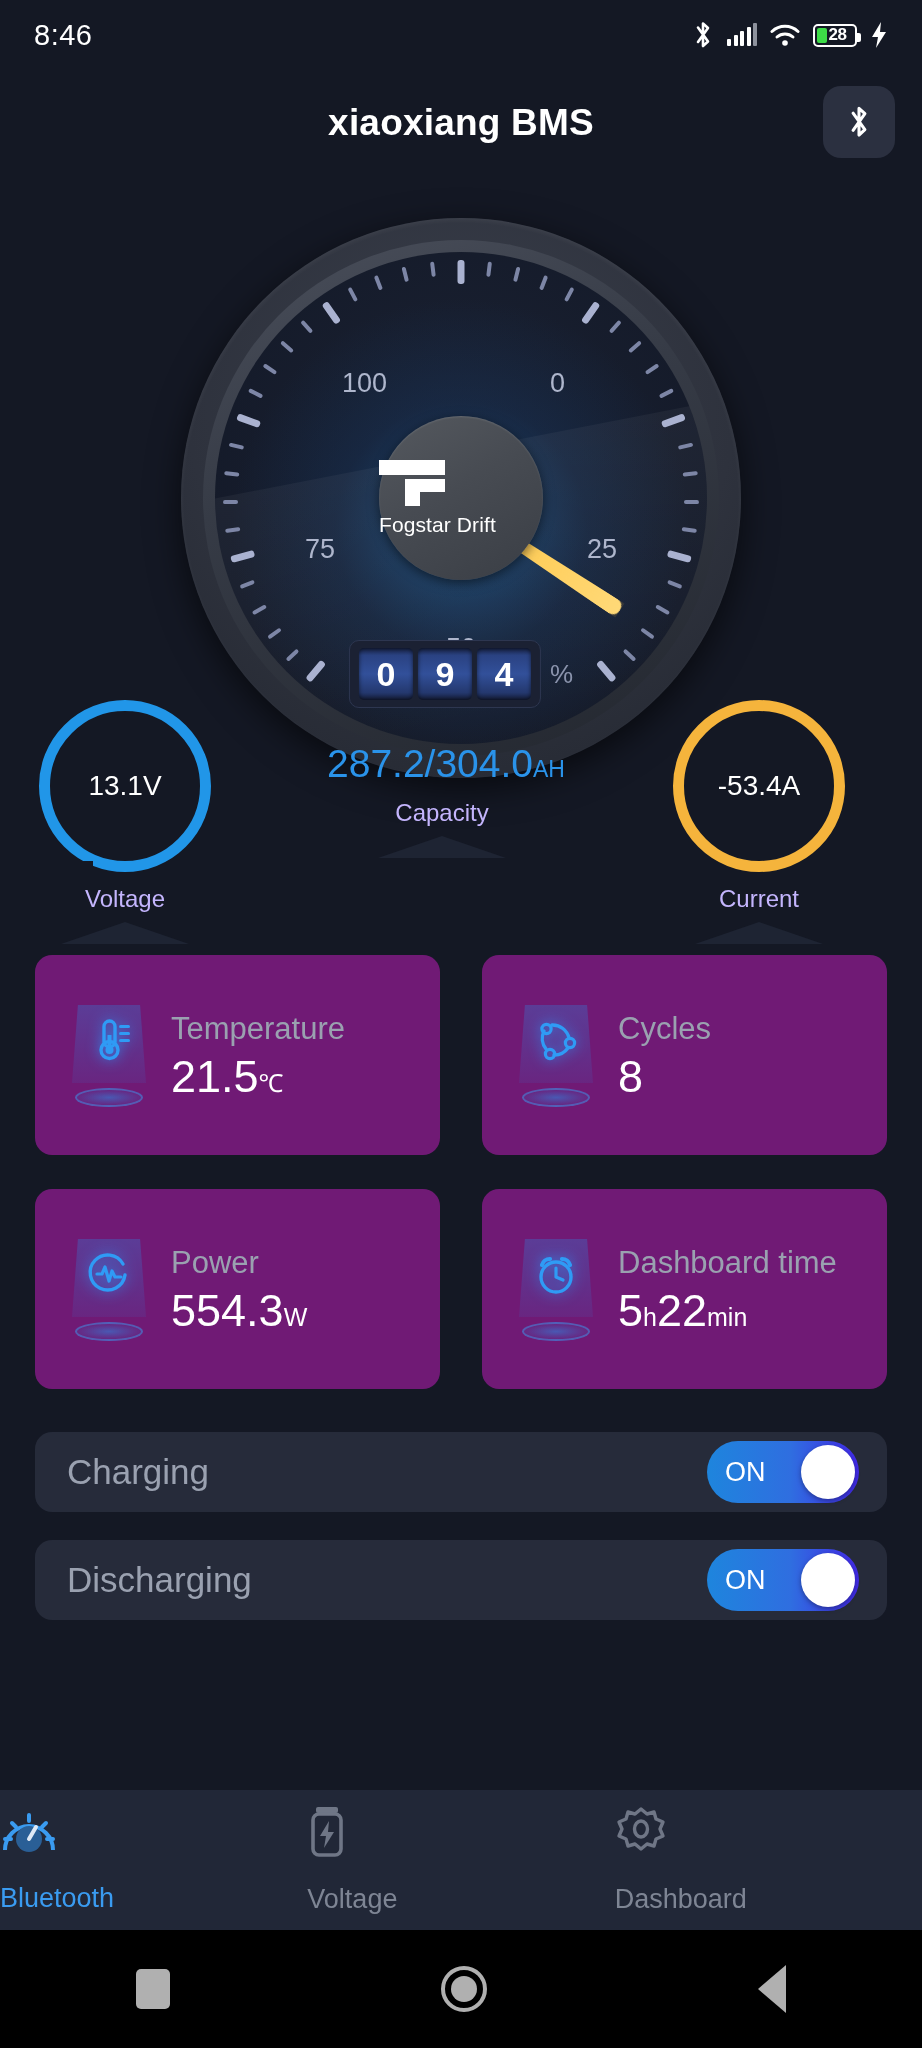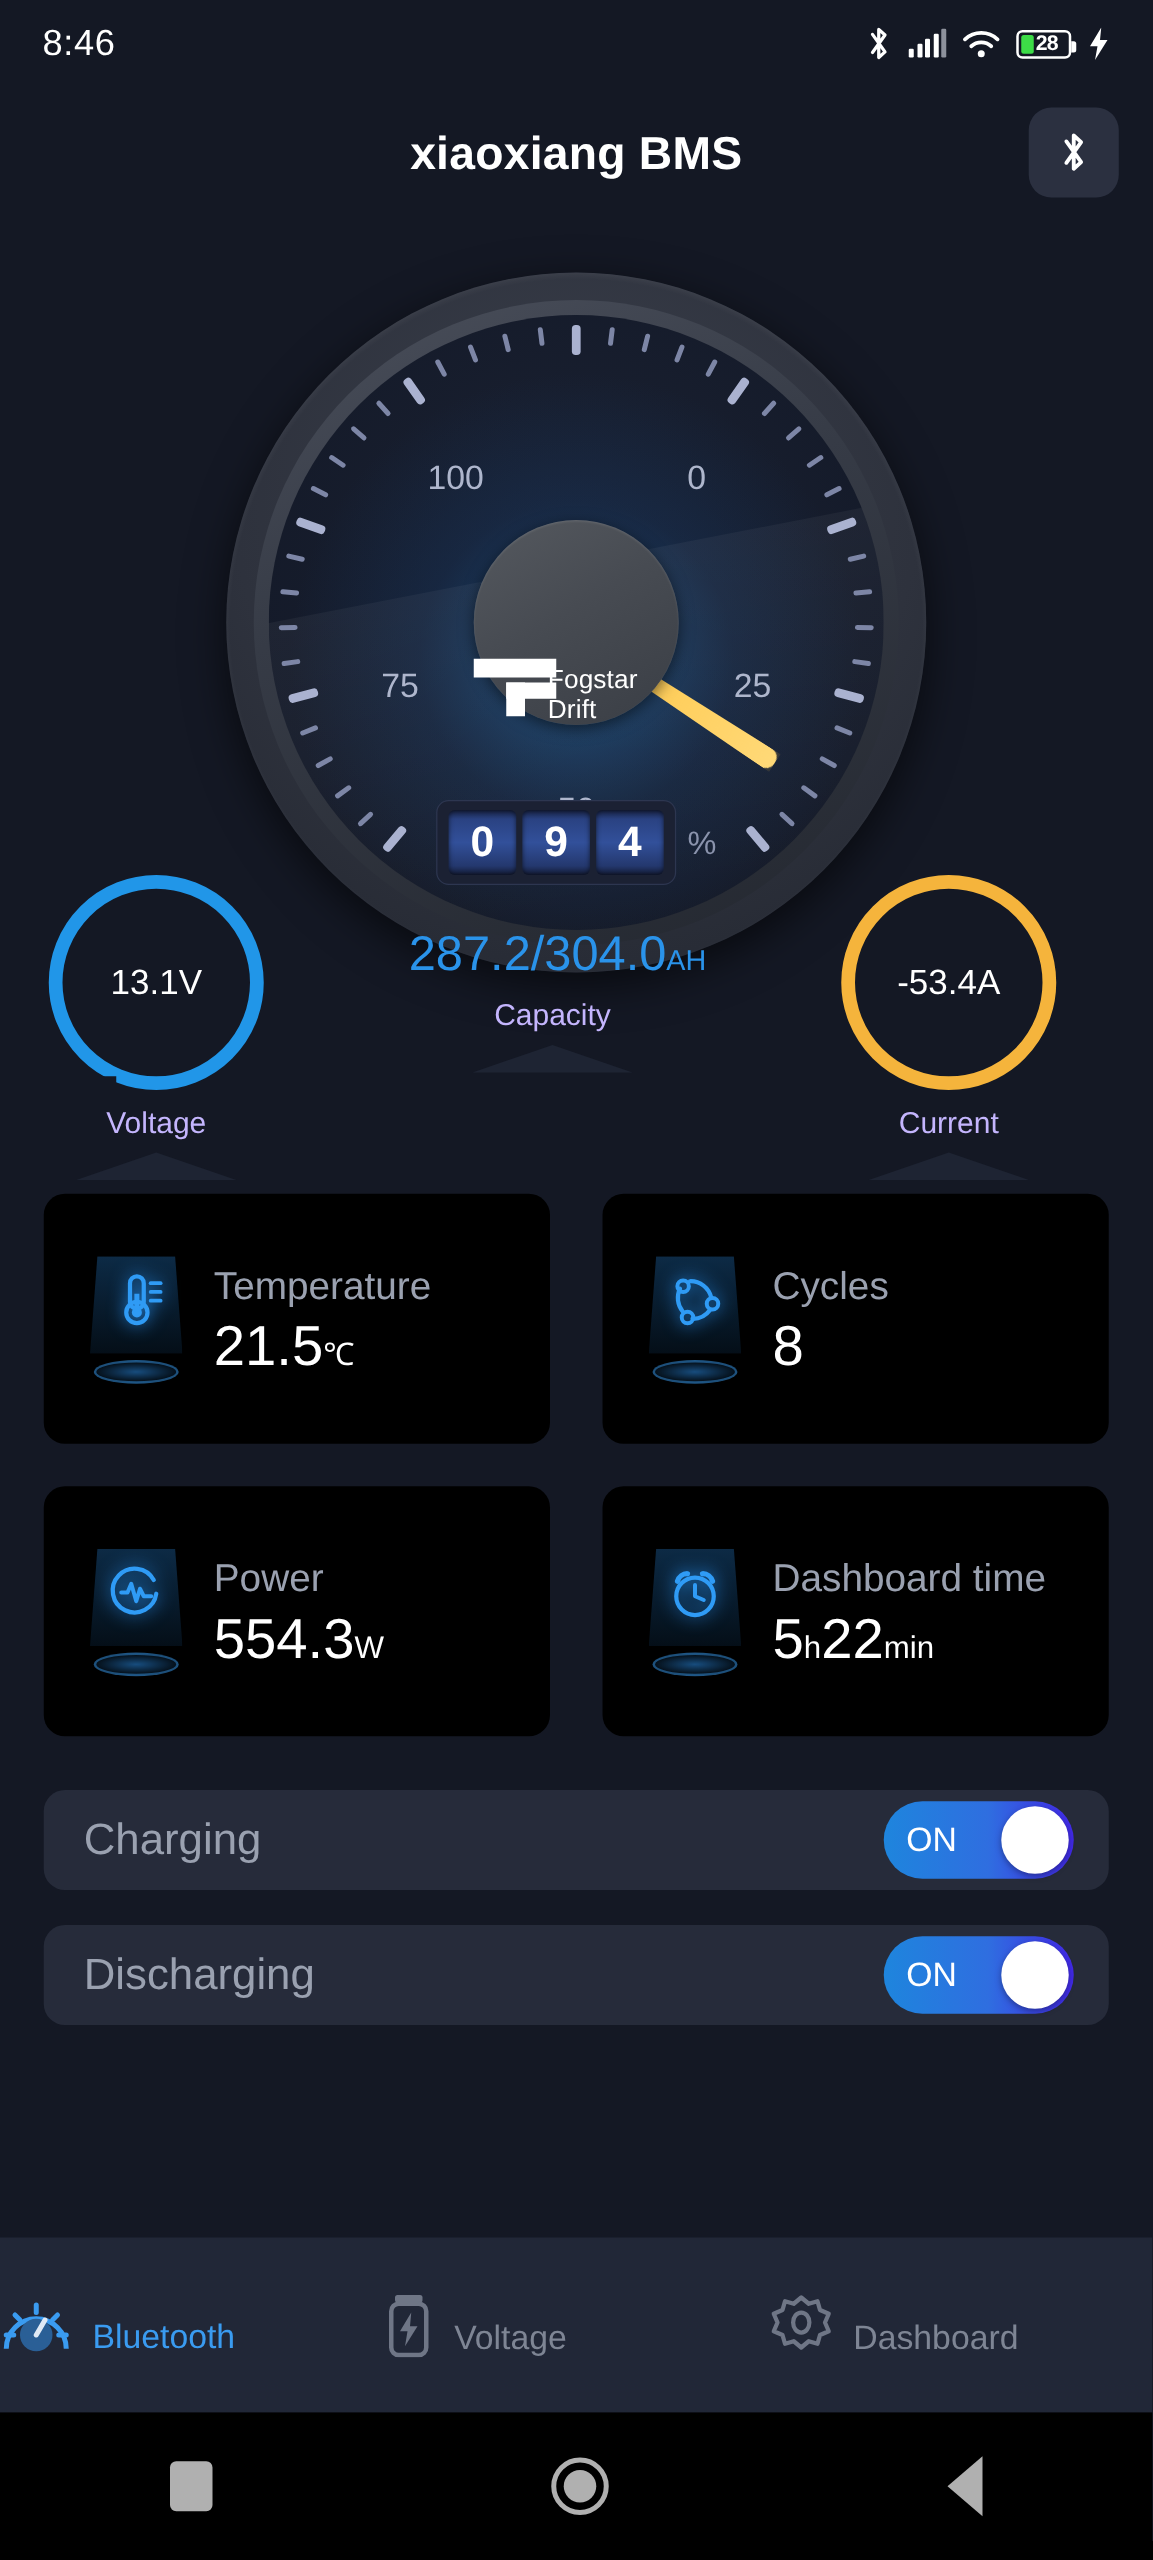--- a/index.html
+++ b/index.html
@@ -93,21 +93,21 @@
   .tick.minor { width:4px; height:15px; background:#7d86a6; }
   .gnum {
     position:absolute; color:#aeb6cc; font-size:27px; font-weight:400;
     transform:translate(-50%,-50%);
   }
   .hub {
     position:absolute; left:50%; top:50%; transform:translate(-50%,-50%);
     width:164px; height:164px; border-radius:50%;
     background:linear-gradient(150deg, #55595f 0%, #474b52 45%, #3a3e45 100%);
     box-shadow:0 3px 12px rgba(0,0,0,.55), inset 0 1px 2px rgba(255,255,255,.12);
-    display:flex; flex-direction:row; align-items:flex-end; justify-content:center;
+    display:flex; flex-direction:column; align-items:flex-start; justify-content:center;
     z-index:6;
   }
   .hub-logo { width:66px; height:46px; position:relative; margin-bottom:7px; }
   .hub-logo .bar1 { position:absolute; left:0; top:0; width:66px; height:15px; background:#fff; }
   .hub-logo .bar2 { position:absolute; left:26px; top:19px; width:40px; height:13px; background:#fff; }
   .hub-logo .bar3 { position:absolute; left:26px; top:19px; width:15px; height:27px; background:#fff; }
   .hub-label { color:#fff; font-size:21px; letter-spacing:.1px; }
   .needle {
     position:absolute; left:50%; top:50%;
     width:190px; height:17px; z-index:5;
@@ -165,21 +165,21 @@
   .m-tri {
     width:0; height:0; margin:9px auto 0;
     border-left:64px solid transparent; border-right:64px solid transparent;
     border-bottom:22px solid #1e2433;
   }
 
   
   .cards { position:absolute; left:35px; top:955px; width:852px; }
   .card-row { display:flex; gap:42px; margin-bottom:34px; }
   .card {
-    flex:1; height:200px; border-radius:17px; background:#000000;
+    flex:1; height:200px; border-radius:17px; background:#701a75;
     display:flex; align-items:center; padding:0 0 0 28px;
   }
   .holo { width:92px; height:104px; position:relative; flex:0 0 92px; margin-right:16px; }
   .holo .beam {
     position:absolute; left:9px; top:2px; width:74px; height:78px;
     background:linear-gradient(180deg, rgba(42,140,230,.30) 0%, rgba(42,140,230,.10) 100%);
     clip-path:polygon(8% 0, 92% 0, 100% 100%, 0 100%);
   }
   .holo .disc {
     position:absolute; left:12px; bottom:0; width:68px; height:19px;
@@ -217,21 +217,21 @@
     box-shadow:0 2px 5px rgba(0,0,0,.35);
   }
 
   
   .bottomnav {
     position:absolute; left:0; bottom:118px; width:922px; height:140px;
     background:#212737;
     display:flex; align-items:center;
   }
   .nav-item {
-    flex:1; display:flex; flex-direction:row; align-items:flex-end; gap:16px;
+    flex:1; display:flex; flex-direction:column; align-items:flex-start; gap:27px;
     cursor:pointer;
   }
   .nav-label { font-size:27px; color:#7e8594; }
   .nav-item.active .nav-label { color:#3a9bf0; }
 
   
   .androidnav {
     position:absolute; left:0; bottom:0; width:922px; height:118px;
     background:#000; display:flex; align-items:center; justify-content:space-around;
   }

